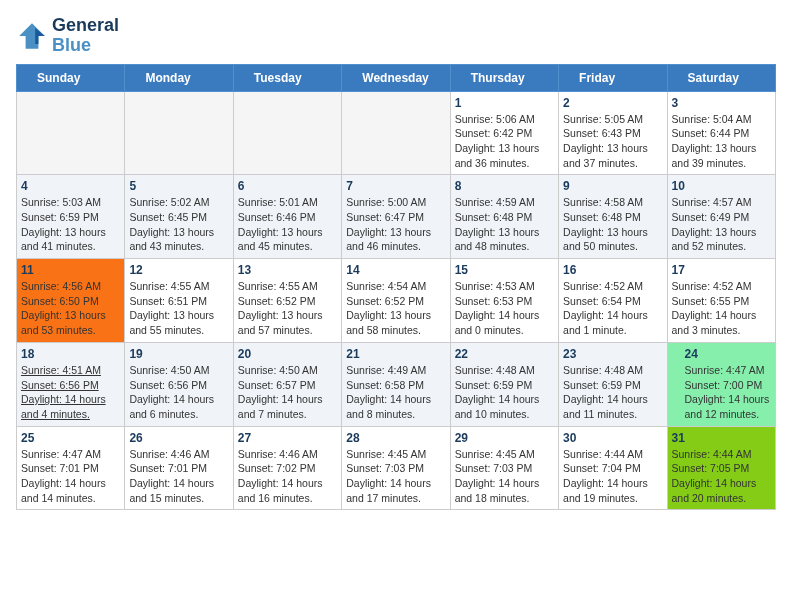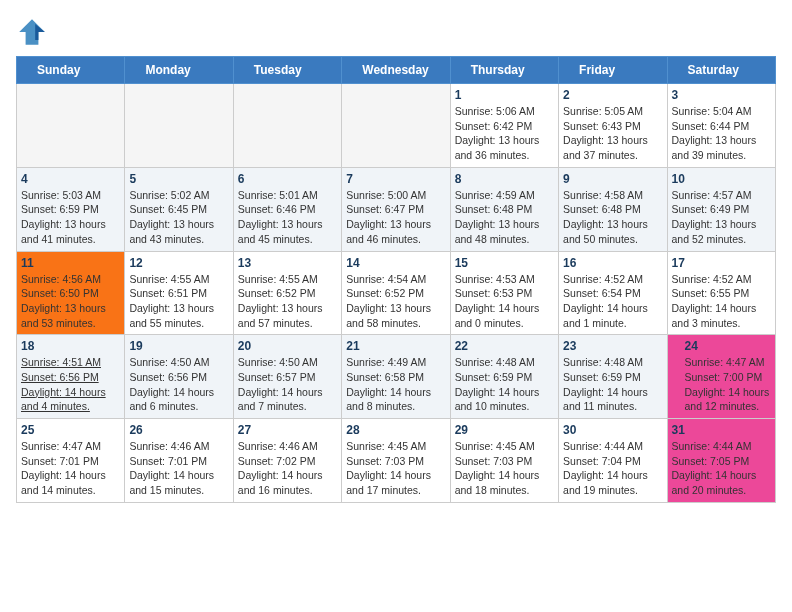--- a/index.html
+++ b/index.html
@@ -90,20 +90,24 @@
   </style>
 </head>
 <body>
 
 <div class="header">
   <div class="logo">
     <svg class="logo-icon" viewBox="0 0 40 40">
       <polygon points="20,4 36,20 28,20 28,36 12,36 12,20 4,20" fill="#4a90c4"></polygon>
       <polygon points="24,10 36,20 28,20 28,30 24,30" fill="#1a5a9a"></polygon>
     </svg>
+    <div class="logo-text">
+      <div>General</div>
+      <div><span>Blue</span></div>
+    </div>
   </div>
   <div class="title-block">
     <div class="month-title"></div>
     <div class="location"></div>
   </div>
 </div>
 
 <table class="calendar">
   <thead>
     <tr>
@@ -282,21 +286,21 @@
 Daylight: 14 hours
 and 10 minutes.</div>
         </td>
         <td style="background: rgb(240, 244, 248);">
           <div class="day-num">23</div>
           <div class="day-info" style="white-space: pre-line;">Sunrise: 4:48 AM
 Sunset: 6:59 PM
 Daylight: 14 hours
 and 11 minutes.</div>
         </td>
-        <td style="background: #ec4899; padding-left: 17px;">
+        <td style="background: #86efac; padding-left: 17px;">
           <div class="day-num">24</div>
           <div class="day-info" style="white-space: pre-line;">Sunrise: 4:47 AM
 Sunset: 7:00 PM
 Daylight: 14 hours
 and 12 minutes.</div>
         </td>
       </tr>
       <tr>
         <td style="background: rgb(255, 255, 255);">
           <div class="day-num">25</div>
@@ -333,21 +337,21 @@
 Daylight: 14 hours
 and 18 minutes.</div>
         </td>
         <td style="background: rgb(255, 255, 255);">
           <div class="day-num">30</div>
           <div class="day-info" style="white-space: pre-line;">Sunrise: 4:44 AM
 Sunset: 7:04 PM
 Daylight: 14 hours
 and 19 minutes.</div>
         </td>
-        <td style="background: #ec4899;">
+        <td style="background: #84cc16;">
           <div class="day-num">31</div>
           <div class="day-info" style="white-space: pre-line;">Sunrise: 4:44 AM
 Sunset: 7:05 PM
 Daylight: 14 hours
 and 20 minutes.</div>
         </td>
       </tr>
     </tbody>
 </table>
 

